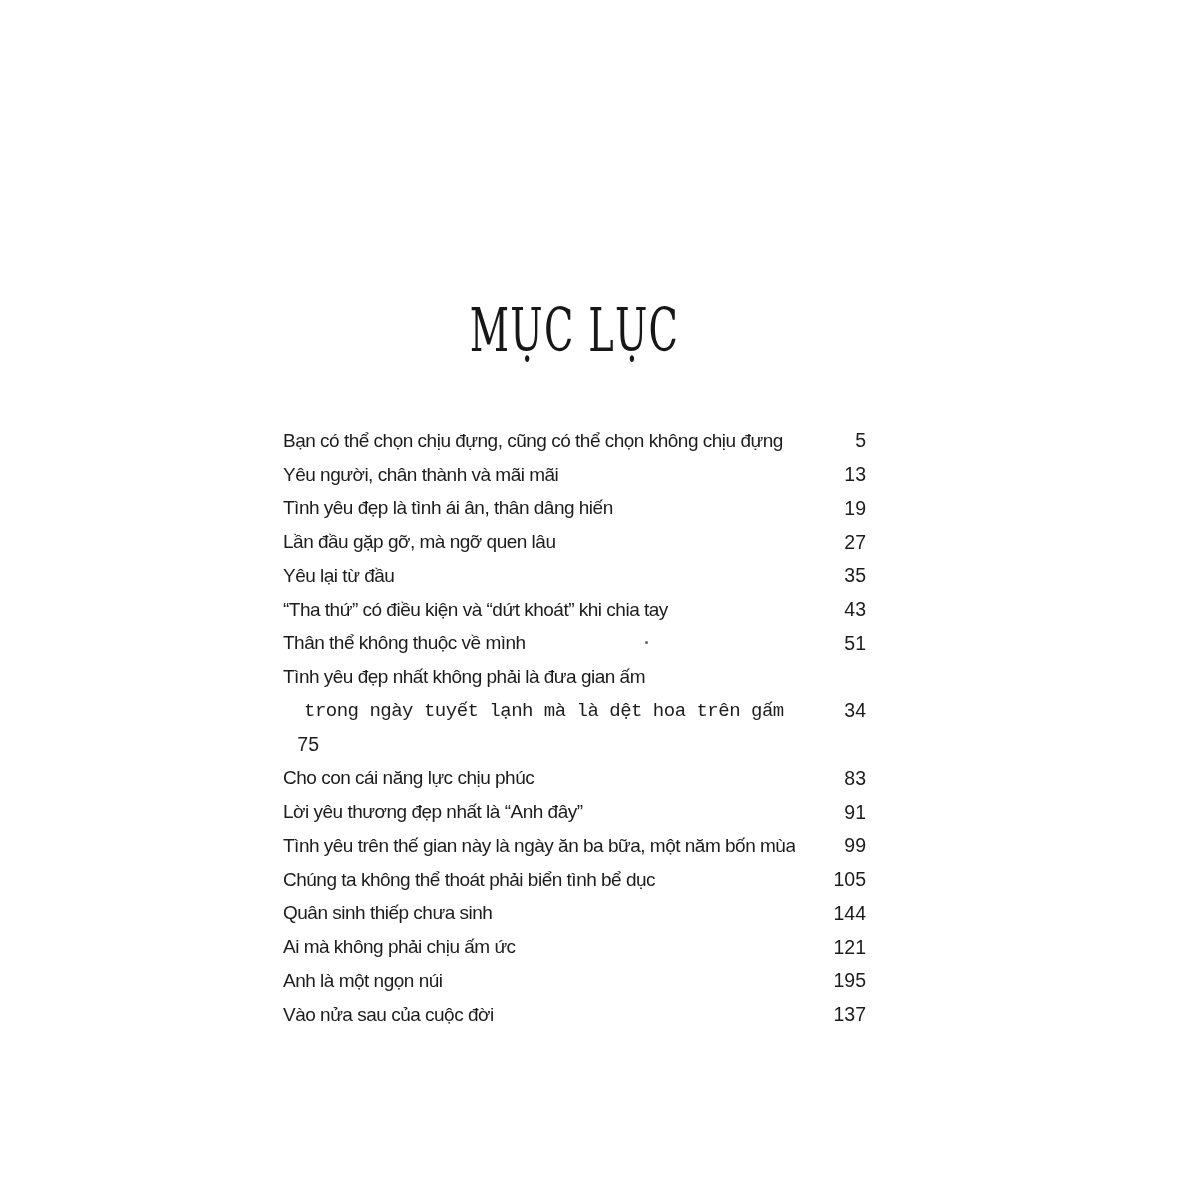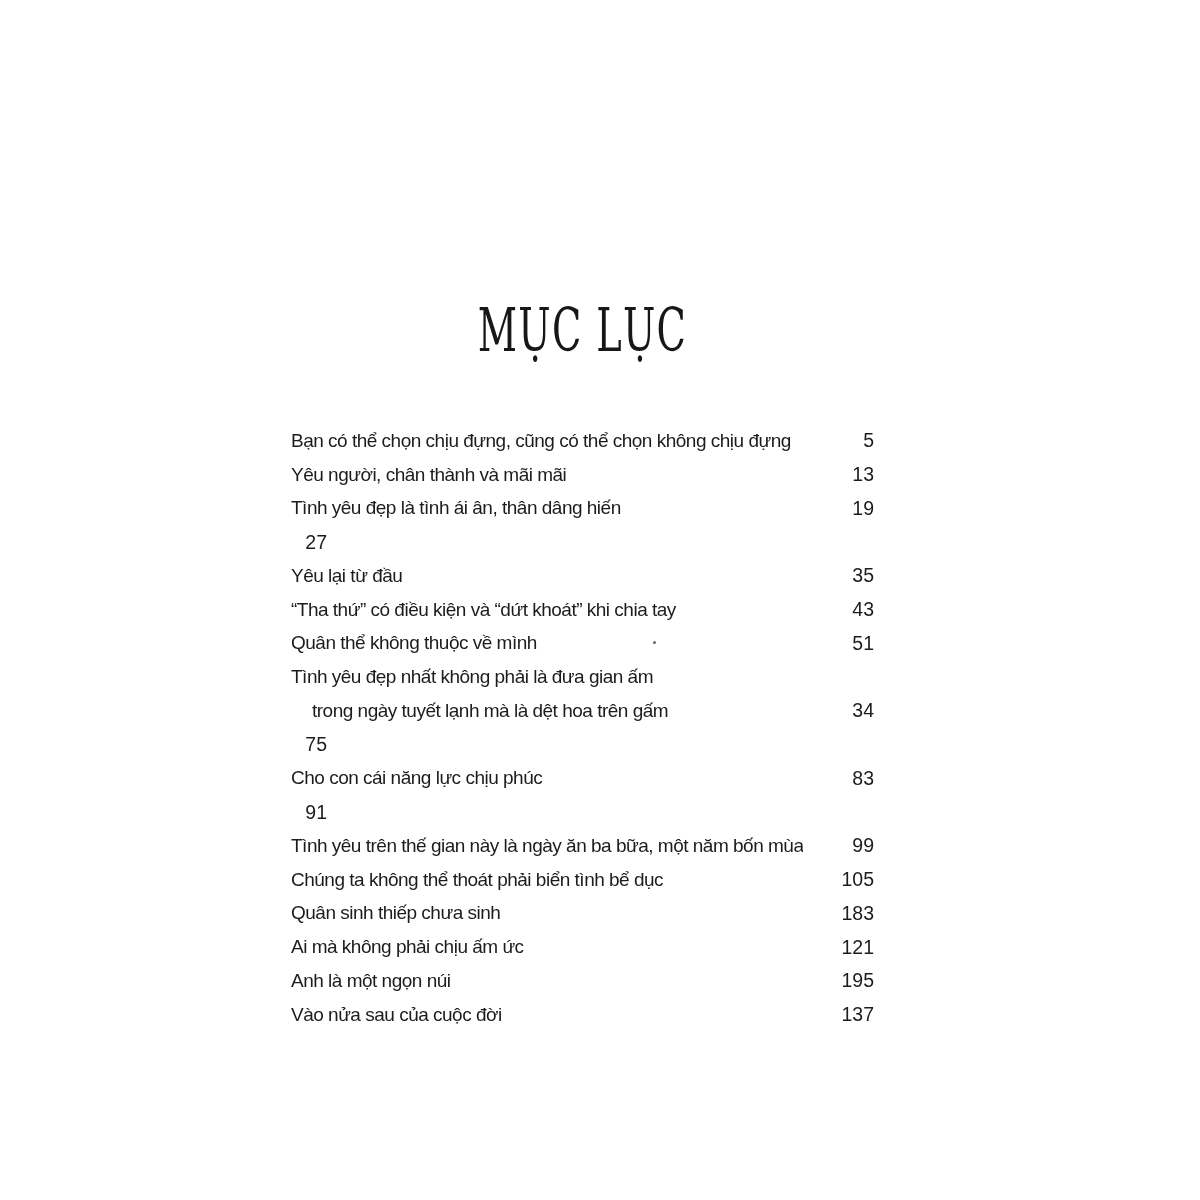--- a/index.html
+++ b/index.html
@@ -8,21 +8,20 @@
     background: #ffffff;
   }
   .book-page {
     position: relative;
     width: 992px;
     height: 1200px;
     background: #ffffff;
     color: #1c1c1c;
     font-family: "Liberation Sans", sans-serif;
     overflow: hidden;
-    margin-left: 8px;
   }
   .toc-title {
     position: absolute;
     top: 300px;
     left: 283px;
     width: 583px;
     margin: 0;
     text-align: center;
     font-family: "DejaVu Serif", serif;
     font-weight: normal;
@@ -48,20 +47,21 @@
     font-size: 19px;
     letter-spacing: -0.5px;
     color: #1c1c1c;
   }
   .toc-row .entry-title {
     white-space: nowrap;
     overflow: hidden;
   }
   .toc-row.indent .entry-title {
     padding-left: 21px;
+    font-family: Liberation Mono, monospace;
   }
   .toc-row .entry-page {
     flex-shrink: 0;
     margin-left: 12px;
     letter-spacing: 0;
     font-size: 19.5px;
     text-align: right;
     min-width: 24px;
   }
   .stray-dot {
@@ -88,63 +88,65 @@
       </div>
       <div class="toc-row">
         <span class="entry-title">Yêu người, chân thành và mãi mãi</span>
         <span class="entry-page">13</span>
       </div>
       <div class="toc-row">
         <span class="entry-title">Tình yêu đẹp là tình ái ân, thân dâng hiến</span>
         <span class="entry-page">19</span>
       </div>
       <div class="toc-row">
+        <span class="entry-title">Lần đầu gặp gỡ, mà ngỡ quen lâu</span>
         <span class="entry-page">27</span>
       </div>
       <div class="toc-row">
         <span class="entry-title">Yêu lại từ đầu</span>
         <span class="entry-page">35</span>
       </div>
       <div class="toc-row">
         <span class="entry-title">“Tha thứ” có điều kiện và “dứt khoát” khi chia tay</span>
         <span class="entry-page">43</span>
       </div>
       <div class="toc-row">
-        <span class="entry-title">Quân thể không thuộc về mình</span>
+        <span class="entry-title">Thân thể không thuộc về mình</span>
         <span class="entry-page">51</span>
       </div>
       <div class="toc-row">
         <span class="entry-title">Tình yêu đẹp nhất không phải là đưa gian ấm</span>
         <span class="entry-page"></span>
       </div>
       <div class="toc-row indent">
         <span class="entry-title">trong ngày tuyết lạnh mà là dệt hoa trên gấm</span>
         <span class="entry-page">34</span>
       </div>
       <div class="toc-row">
         <span class="entry-page">75</span>
       </div>
       <div class="toc-row">
         <span class="entry-title">Cho con cái năng lực chịu phúc</span>
         <span class="entry-page">83</span>
       </div>
       <div class="toc-row">
+        <span class="entry-title">Lời yêu thương đẹp nhất là “Anh đây”</span>
         <span class="entry-page">91</span>
       </div>
       <div class="toc-row">
         <span class="entry-title">Tình yêu trên thế gian này là ngày ăn ba bữa, một năm bốn mùa</span>
         <span class="entry-page">99</span>
       </div>
       <div class="toc-row">
         <span class="entry-title">Chúng ta không thể thoát phải biển tình bể dục</span>
         <span class="entry-page">105</span>
       </div>
       <div class="toc-row">
         <span class="entry-title">Quân sinh thiếp chưa sinh</span>
-        <span class="entry-page">183</span>
+        <span class="entry-page">144</span>
       </div>
       <div class="toc-row">
         <span class="entry-title">Ai mà không phải chịu ấm ức</span>
         <span class="entry-page">121</span>
       </div>
       <div class="toc-row">
         <span class="entry-title">Anh là một ngọn núi</span>
         <span class="entry-page">195</span>
       </div>
       <div class="toc-row">

